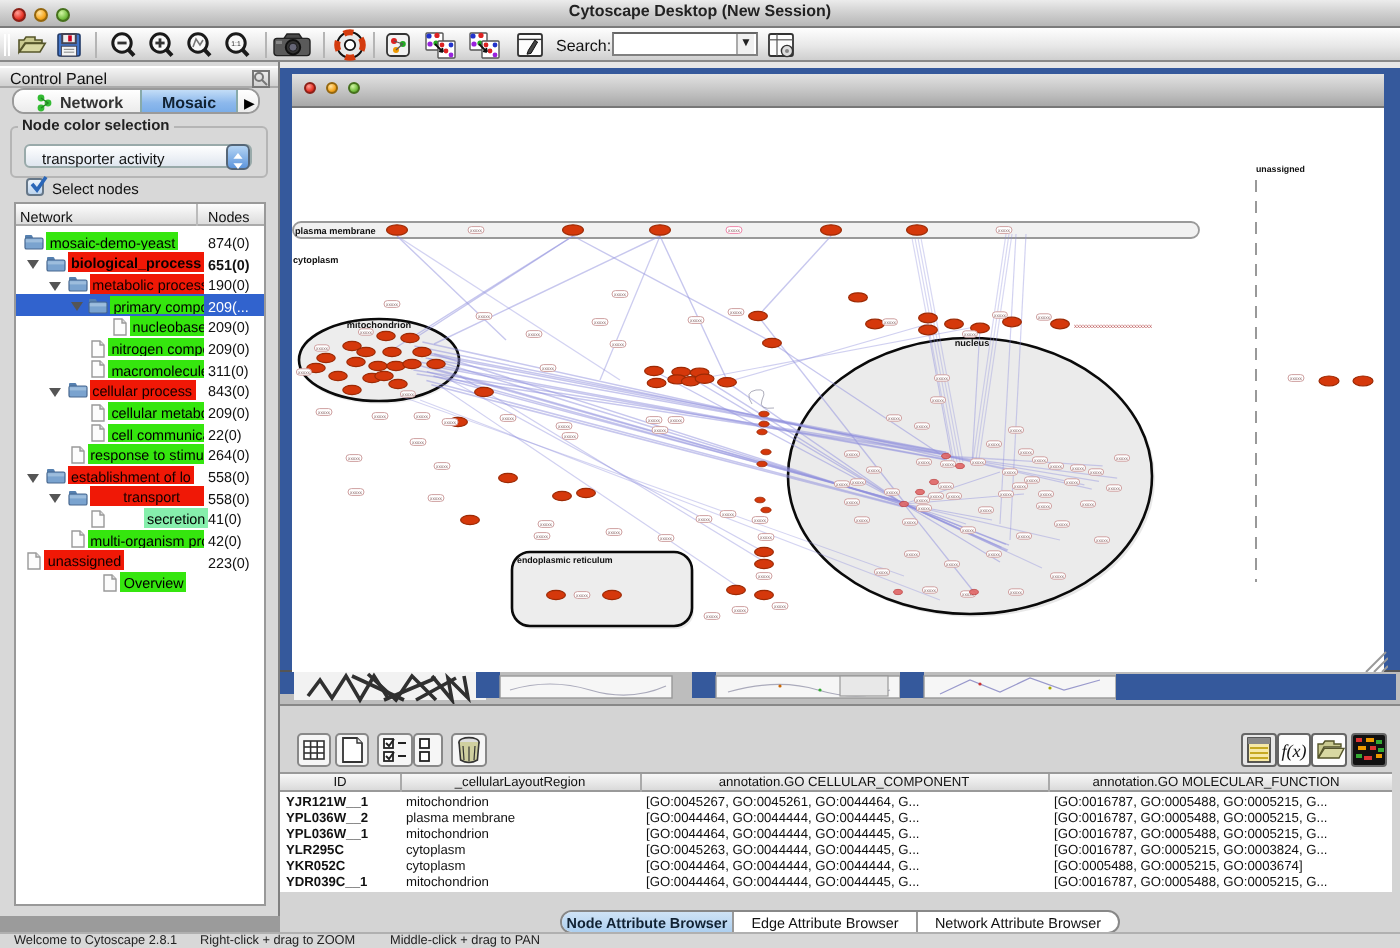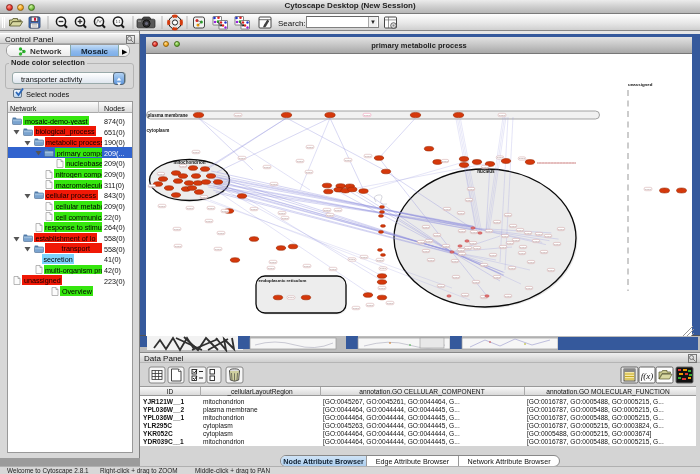--- a/index.html
+++ b/index.html
@@ -177,21 +177,21 @@
  </div>
 <div class="ab" style="left:0;top:13.3px;width:124px;height:10.6px;">
       <svg class="ab" style="left:4.4px;top:1.5px" width="10" height="8" viewBox="0 0 10 8">
         <path d="M0.5,2 L0.5,1 Q0.5,0.5 1,0.5 L3.5,0.5 Q4,0.5 4.2,1 L4.5,2 Z" fill="#5580b0"></path>
         <rect x="0.5" y="2" width="9" height="5.5" rx="0.8" fill="#7aa3cf" stroke="#48688f" stroke-width="0.6"></rect>
         <rect x="0.9" y="2.6" width="8.2" height="1.6" fill="#9dbddd"></rect>
       </svg>
       <span style="position:absolute;left:15.4px;top:0.4px;font-size:7.2px;background:#35e60e;color:#000;padding:1px 1.5px;white-space:nowrap;overflow:hidden;max-width:79px;display:inline-block;height:9.6px">mosaic-demo-yeast</span>
       <span style="position:absolute;left:96px;top:1.6px;font-size:7.2px;color:#111;white-space:nowrap">874(0)</span>
     </div>
-    <div class="ab" style="left:0;top:24.0px;width:124px;height:10.6px;">
+    <div class="ab" style="left:0;top:24.0px;width:124px;height:10.6px;font-weight:bold;">
       <svg class="ab" style="left:5.4px;top:3px" width="7" height="6" viewBox="0 0 7 6">
         <path d="M0.5,1 L6.5,1 L3.5,5.5 Z" fill="#555"></path>
       </svg>
       <svg class="ab" style="left:15.0px;top:1.5px" width="10" height="8" viewBox="0 0 10 8">
         <path d="M0.5,2 L0.5,1 Q0.5,0.5 1,0.5 L3.5,0.5 Q4,0.5 4.2,1 L4.5,2 Z" fill="#5580b0"></path>
         <rect x="0.5" y="2" width="9" height="5.5" rx="0.8" fill="#7aa3cf" stroke="#48688f" stroke-width="0.6"></rect>
         <rect x="0.9" y="2.6" width="8.2" height="1.6" fill="#9dbddd"></rect>
       </svg>
       <span style="position:absolute;left:26.0px;top:0.4px;font-size:7.2px;background:#f01806;color:#100;padding:1px 1.5px;white-space:nowrap;overflow:hidden;max-width:68px;display:inline-block;height:9.6px">biological_process</span>
       <span style="position:absolute;left:96px;top:1.6px;font-size:7.2px;color:#111;white-space:nowrap">651(0)</span>
@@ -302,21 +302,21 @@
         <rect x="0.9" y="2.6" width="8.2" height="1.6" fill="#9dbddd"></rect>
       </svg>
       <span style="position:absolute;left:36.6px;top:0.4px;font-size:7.2px;background:#f01806;color:#100;padding:1px 17px;white-space:nowrap;overflow:hidden;max-width:57px;display:inline-block;height:9.6px">transport</span>
       <span style="position:absolute;left:96px;top:1.6px;font-size:7.2px;color:#111;white-space:nowrap">558(0)</span>
     </div>
     <div class="ab" style="left:0;top:151.8px;width:124px;height:10.6px;">
       <svg class="ab" style="left:37.2px;top:1px" width="8" height="9" viewBox="0 0 8 9">
         <path d="M1,0.5 L5,0.5 L7,2.5 L7,8.5 L1,8.5 Z" fill="#fcfcfc" stroke="#999" stroke-width="0.7"></path>
         <path d="M5,0.5 L5,2.5 L7,2.5" fill="#ddd" stroke="#999" stroke-width="0.7"></path>
       </svg>
-      <span style="position:absolute;left:34px;top:0.4px;font-size:7.2px;background:#7dd3fc;color:#000;padding:1px 1.5px;white-space:nowrap;overflow:hidden;max-width:48px;display:inline-block;height:9.6px">secretion</span>
+      <span style="position:absolute;left:64px;top:0.4px;font-size:7.2px;background:#86efac;color:#000;padding:1px 1.5px;white-space:nowrap;overflow:hidden;max-width:48px;display:inline-block;height:9.6px">secretion</span>
       <span style="position:absolute;left:96px;top:1.6px;font-size:7.2px;color:#111;white-space:nowrap">41(0)</span>
     </div>
     <div class="ab" style="left:0;top:162.4px;width:124px;height:10.6px;">
       <svg class="ab" style="left:26.6px;top:1px" width="8" height="9" viewBox="0 0 8 9">
         <path d="M1,0.5 L5,0.5 L7,2.5 L7,8.5 L1,8.5 Z" fill="#fcfcfc" stroke="#999" stroke-width="0.7"></path>
         <path d="M5,0.5 L5,2.5 L7,2.5" fill="#ddd" stroke="#999" stroke-width="0.7"></path>
       </svg>
       <span style="position:absolute;left:35.6px;top:0.4px;font-size:7.2px;background:#35e60e;color:#000;padding:1px 1.5px;white-space:nowrap;overflow:hidden;max-width:58px;display:inline-block;height:9.6px">multi-organism pro</span>
       <span style="position:absolute;left:96px;top:1.6px;font-size:7.2px;color:#111;white-space:nowrap">42(0)</span>
     </div>
@@ -335,21 +335,20 @@
       </svg>
       <span style="position:absolute;left:14.4px;top:0.4px;font-size:7.2px;background:#35e60e;color:#000;padding:1px 1.5px;white-space:nowrap;overflow:hidden;max-width:80px;display:inline-block;height:9.6px">Overview</span>
       <span style="position:absolute;left:96px;top:1.6px;font-size:7.2px;color:#111;white-space:nowrap">8(0)</span>
     </div>
   </div>
 <div class="ab" style="left:140px;top:34px;width:560px;height:302px;background:#35599c;border-bottom:1px solid #555">
  <div class="ab" style="left:6px;top:3px;width:546px;height:17px;background:linear-gradient(#e2e2e2,#c9c9c9 45%,#a8a8a8);border-bottom:1px solid #777">
   <div class="ab" style="left:6px;top:3.5px;width:6px;height:6px;border-radius:50%;background:radial-gradient(circle at 35% 30%,#ff9f96,#e8372a 60%,#9e1408);border:0.5px solid #8a2018"></div>
   <div class="ab" style="left:17px;top:3.5px;width:6px;height:6px;border-radius:50%;background:radial-gradient(circle at 35% 30%,#ffe3a0,#f6a821 60%,#b06f05);border:0.5px solid #93660e"></div>
   <div class="ab" style="left:28px;top:3.5px;width:6px;height:6px;border-radius:50%;background:radial-gradient(circle at 35% 30%,#d2f5a4,#77c043 60%,#3f7d13);border:0.5px solid #45701c"></div>
-  <div class="ab" style="left:0;top:4px;width:546px;text-align:center;font-size:7.5px;font-weight:bold;color:#222">primary metabolic process</div>
  </div>
  <div class="ab" style="left:6px;top:20px;width:546px;height:282px;background:#fff"></div>
 </div>
 <svg class="ab" style="left:146px;top:54px" width="546" height="282" viewBox="146 54 546 282">
     <rect x="146.5" y="111" width="453" height="8" rx="4" fill="#f1f1f1" stroke="#999" stroke-width="0.9"></rect>
     <ellipse cx="190" cy="181" rx="40.5" ry="21" fill="#e0e0e0" opacity="0.5"></ellipse>
     <ellipse cx="189.5" cy="180" rx="40" ry="20.5" fill="#ededed" stroke="#0a0a0a" stroke-width="1.3"></ellipse>
     <ellipse cx="486.5" cy="239.5" rx="91" ry="69" fill="#d8d8d8" opacity="0.6"></ellipse>
     <ellipse cx="485" cy="238" rx="91" ry="69" fill="#ebebeb" stroke="#0a0a0a" stroke-width="1.3"></ellipse>
     <rect x="257" y="277.5" width="90" height="37" rx="9" fill="#ddd" opacity="0.6"></rect>
@@ -727,28 +726,20 @@
  </svg>
 </div>
 <svg class="ab" style="left:680px;top:324px" width="14" height="12" viewBox="0 0 14 12">
     <g stroke="#999" stroke-width="1">
       <line x1="3" y1="12" x2="13" y2="2"></line>
       <line x1="7" y1="12" x2="14" y2="5"></line>
       <line x1="11" y1="12" x2="14" y2="9"></line>
     </g>
   </svg>
 <div class="ab" style="left:140px;top:352px;width:560px;height:106px;background:#d4d4d4;border-top:1px solid #888">
- <div class="ab" style="left:0;top:0;width:560px;height:10px;background:linear-gradient(#f0f0f0,#cfcfcf);border-bottom:1px solid #b5b5b5">
-  <span style="position:absolute;left:4px;top:1px;font-size:8px;color:#111">Data Panel</span>
-  <svg class="ab" style="right:3px;top:0.5px" width="9" height="9" viewBox="0 0 9 9">
-        <rect x="0.5" y="0.5" width="8" height="8" fill="none" stroke="#777"></rect>
-        <circle cx="3.5" cy="3.5" r="2" fill="none" stroke="#777"></circle>
-        <line x1="5" y1="5" x2="7.5" y2="7.5" stroke="#777"></line>
-      </svg>
- </div>
  <svg class="ab" style="left:0;top:11px" width="560" height="22" viewBox="0 0 560 22">
   <g>
    <rect x="9" y="3" width="16" height="16" rx="2" fill="#f6f6f6" stroke="#888"></rect>
    <rect x="12" y="6.5" width="10" height="9" fill="#fff" stroke="#333" stroke-width="0.8"></rect>
    <line x1="12" y1="9.5" x2="22" y2="9.5" stroke="#333" stroke-width="0.8"></line>
         <line x1="12" y1="12.5" x2="22" y2="12.5" stroke="#333" stroke-width="0.8"></line>
    <line x1="15.3" y1="6.5" x2="15.3" y2="15.5" stroke="#333" stroke-width="0.8"></line>
         <line x1="18.6" y1="6.5" x2="18.6" y2="15.5" stroke="#333" stroke-width="0.8"></line>
   </g>
   <g>

